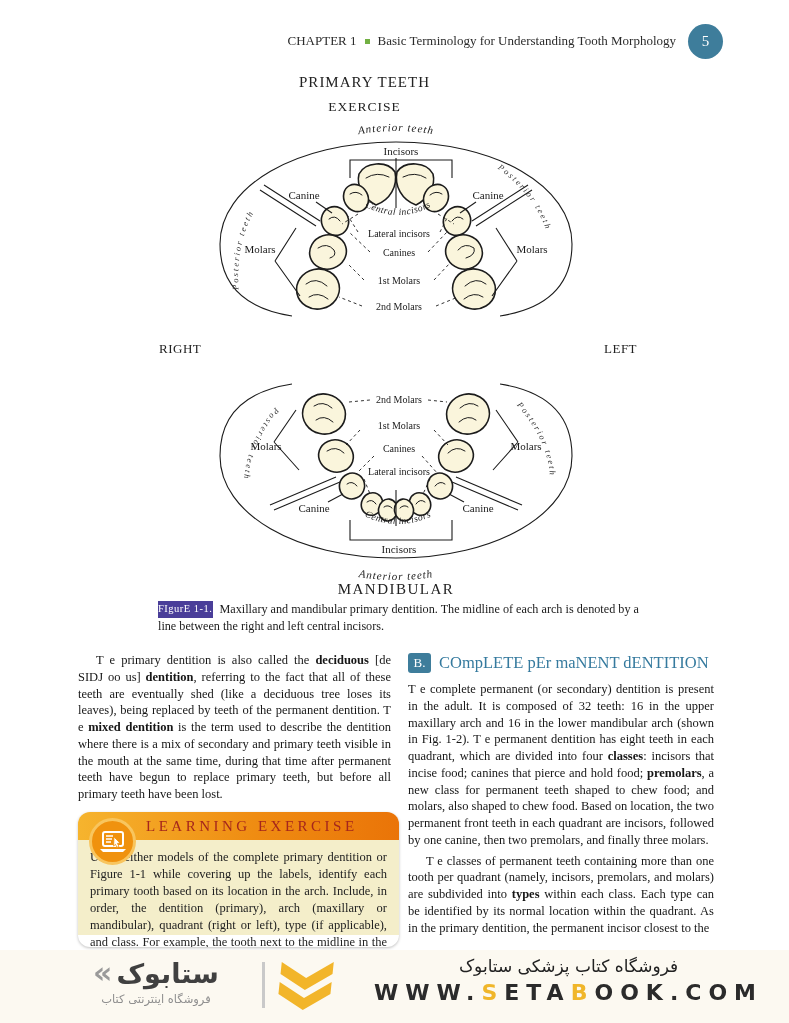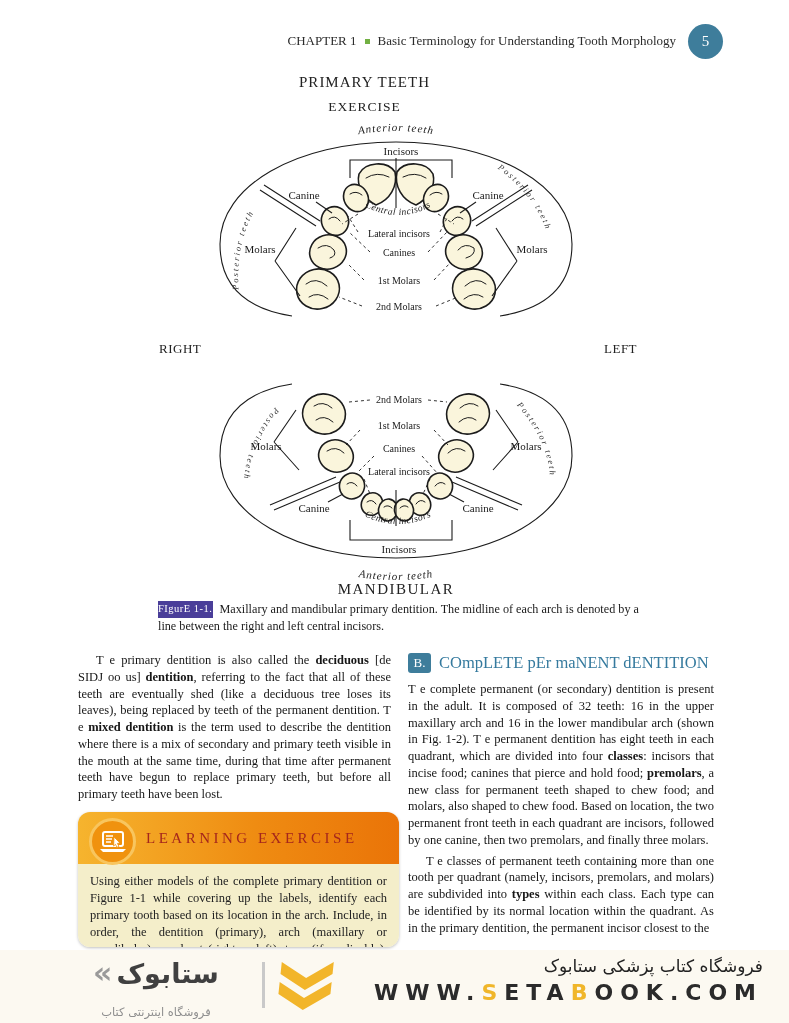--- a/index.html
+++ b/index.html
@@ -41,35 +41,35 @@
   .col-right { left:408px; width:306px; }
   .indent { text-indent:18px; }
   .col p + p { margin-top:4px; }
 
   .sec-head { display:flex; align-items:center; gap:8px; margin-bottom:7px; text-indent:0; }
   .sec-letter { background:#3e7d9b; color:#fff; font-size:13px; min-width:23px; height:20px; display:flex; align-items:center; justify-content:center; border-radius:3px; }
   .sec-title { color:#357a9e; font-size:16.5px; white-space:nowrap; }
 
   
   .lx { position:absolute; top:812px; left:78px; width:321px; height:135px; border-radius:12px; overflow:hidden; box-shadow:0 1px 3px rgba(0,0,0,0.25); }
-  .lx-head { position:relative; height:52px; background:linear-gradient(90deg,#f6b42e 0%, #ef8c12 55%, #ea7408 100%); display:flex; align-items:center; padding-left:68px; }
+  .lx-head { position:relative; height:28px; background:linear-gradient(90deg,#f6b42e 0%, #ef8c12 55%, #ea7408 100%); display:flex; align-items:center; padding-left:68px; }
   .lx-title { color:#a5261c; font-size:15px; letter-spacing:3.5px; }
   .lx-icon { position:absolute; left:11px; top:6px; width:47px; height:47px; border-radius:50%; background:#f0920e; border:3px solid #f8c55e; display:flex; align-items:center; justify-content:center; z-index:2; }
   .lx-body { background:#f4eeca; height:95px; padding:9px 12px 0 12px; font-size:12.5px; line-height:1.36; text-align:justify; color:#222; }
 
   
   .footer { position:absolute; left:0; top:950px; width:789px; height:73px; background:#fcf9f1; }
   .logo { position:absolute; left:56px; top:8px; width:200px; text-align:center; }
   .logo-row { display:flex; align-items:baseline; justify-content:center; gap:4px; direction:ltr; }
   .logo-mark { color:#9a9a9a; font-family:"DejaVu Sans",sans-serif; font-size:30px; font-weight:bold; line-height:1; }
   .logo-fa { color:#404040; font-family:"DejaVu Sans",sans-serif; font-size:27px; font-weight:bold; line-height:1.1; }
-  .logo-tag { color:#8f8f8f; font-family:"DejaVu Sans",sans-serif; font-size:11.5px; margin-top:16px; }
+  .logo-tag { color:#8f8f8f; font-family:"DejaVu Sans",sans-serif; font-size:11.5px; margin-top:3px; }
   .foot-div { position:absolute; left:262px; top:12px; width:3px; height:46px; background:#c9c9c9; }
   .emblem { position:absolute; left:274px; top:10px; }
-  .store { position:absolute; right:26px; top:6px; text-align:right; }
+  .store { position:absolute; right:26px; top:6px; text-align:center; }
   .store-fa { font-family:"DejaVu Sans",sans-serif; font-size:17px; color:#222; direction:rtl; }
   .store-url { margin-top:4px; font-family:"DejaVu Sans",sans-serif; font-weight:bold; font-size:22px; letter-spacing:7px; color:#2b2b2b; }
   .store-url .gold { color:#f0b62a; }
 </style>
 </head>
 <body>
 
 <div class="page">
 
   <div class="hdr">

